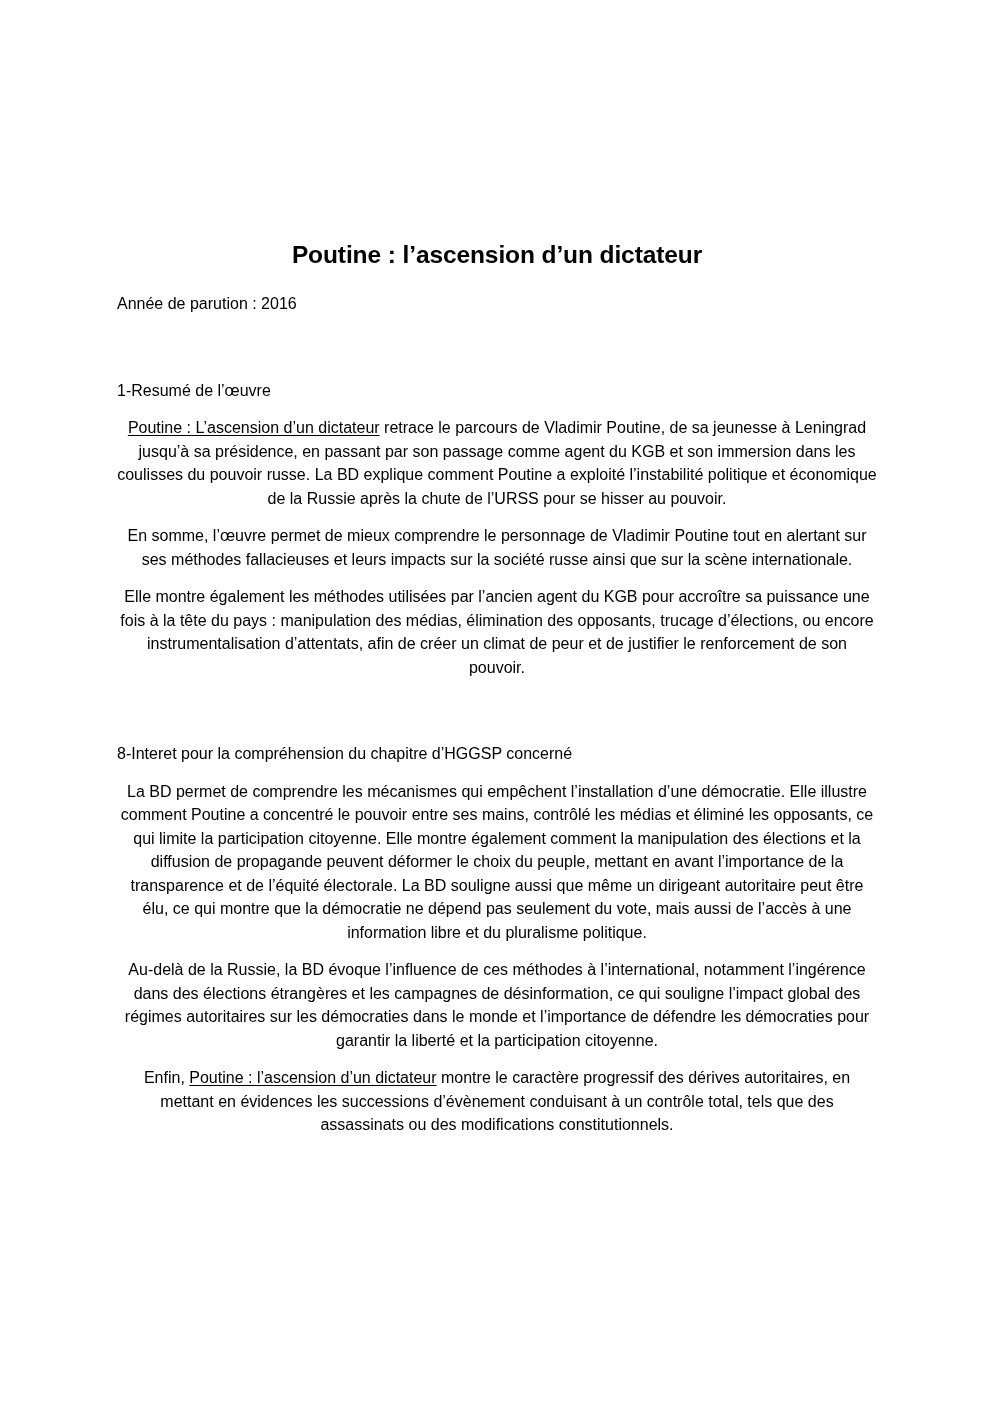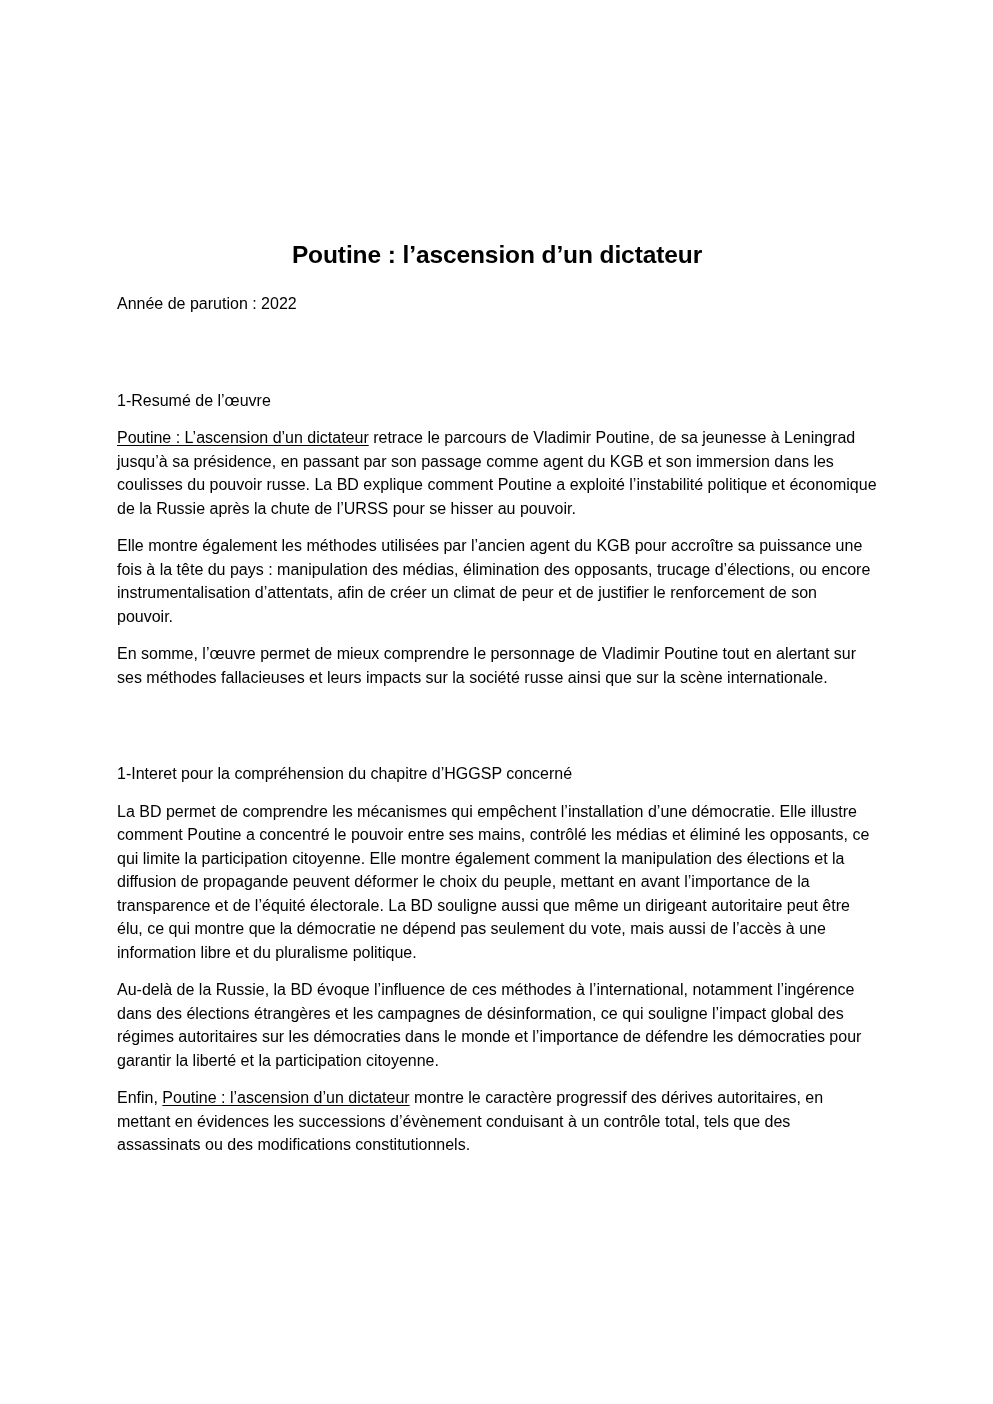--- a/index.html
+++ b/index.html
@@ -41,27 +41,27 @@
     line-height: 23.5px;
     margin: 0 0 14px 0;
   }
   .meta-line:last-of-type {
     margin-bottom: 0;
   }
   .section-heading {
     font-size: 16px;
     line-height: 23.5px;
     font-weight: normal;
-    margin: 12px 0 14px 0;
+    margin: 2px 0 14px 0;
   }
   .body-para {
     font-size: 16px;
     line-height: 23.5px;
     margin: 0 0 14px 0;
-    text-align: left;
+    text-align: center;
   }
   .body-para:last-child {
     margin-bottom: 8px;
   }
   .underlined {
     text-decoration: underline;
     text-underline-offset: 2px;
   }
   .gap-block {
     height: 47px;
@@ -69,36 +69,36 @@
 </style>
 </head>
 <body>
 
 <div class="page">
   <div class="content">
 
     <h1 class="doc-title">Poutine : l’ascension d’un dictateur</h1>
 
 
-    <p class="meta-line">Année de parution : 2022</p>
+    <p class="meta-line">Année de parution : 2016</p>
 
 
     <div class="gap-block"></div>
 
     <p class="section-heading">1-Resumé de l’œuvre</p>
 
     <p class="body-para"><span class="underlined">Poutine : L’ascension d’un dictateur</span><span> retrace le parcours de Vladimir Poutine, de sa jeunesse à Leningrad jusqu’à sa présidence, en passant par son passage comme agent du KGB et son immersion dans les coulisses du pouvoir russe. La BD explique comment Poutine a exploité l’instabilité politique et économique de la Russie après la chute de l’URSS pour se hisser au pouvoir.</span></p>
 
+    <p class="body-para">En somme, l’œuvre permet de mieux comprendre le personnage de Vladimir Poutine tout en alertant sur ses méthodes fallacieuses et leurs impacts sur la société russe ainsi que sur la scène internationale.</p>
+
     <p class="body-para">Elle montre également les méthodes utilisées par l’ancien agent du KGB pour accroître sa puissance une fois à la tête du pays : manipulation des médias, élimination des opposants, trucage d’élections, ou encore instrumentalisation d’attentats, afin de créer un climat de peur et de justifier le renforcement de son pouvoir.</p>
-
-    <p class="body-para">En somme, l’œuvre permet de mieux comprendre le personnage de Vladimir Poutine tout en alertant sur ses méthodes fallacieuses et leurs impacts sur la société russe ainsi que sur la scène internationale.</p>
 
     <div class="gap-block"></div>
 
-    <p class="section-heading">1-Interet pour la compréhension du chapitre d’HGGSP concerné</p>
+    <p class="section-heading">8-Interet pour la compréhension du chapitre d’HGGSP concerné</p>
 
     <p class="body-para">La BD permet de comprendre les mécanismes qui empêchent l’installation d’une démocratie. Elle illustre comment Poutine a concentré le pouvoir entre ses mains, contrôlé les médias et éliminé les opposants, ce qui limite la participation citoyenne. Elle montre également comment la manipulation des élections et la diffusion de propagande peuvent déformer le choix du peuple, mettant en avant l’importance de la transparence et de l’équité électorale. La BD souligne aussi que même un dirigeant autoritaire peut être élu, ce qui montre que la démocratie ne dépend pas seulement du vote, mais aussi de l’accès à une information libre et du pluralisme politique.</p>
 
     <p class="body-para">Au-delà de la Russie, la BD évoque l’influence de ces méthodes à l’international, notamment l’ingérence dans des élections étrangères et les campagnes de désinformation, ce qui souligne l’impact global des régimes autoritaires sur les démocraties dans le monde et l’importance de défendre les démocraties pour garantir la liberté et la participation citoyenne.</p>
 
     <p class="body-para"><span>Enfin, </span><span class="underlined">Poutine : l’ascension d’un dictateur</span><span> montre le caractère progressif des dérives autoritaires, en mettant en évidences les successions d’évènement conduisant à un contrôle total, tels que des assassinats ou des modifications constitutionnels.</span></p>
 
   </div>
 </div>
 

